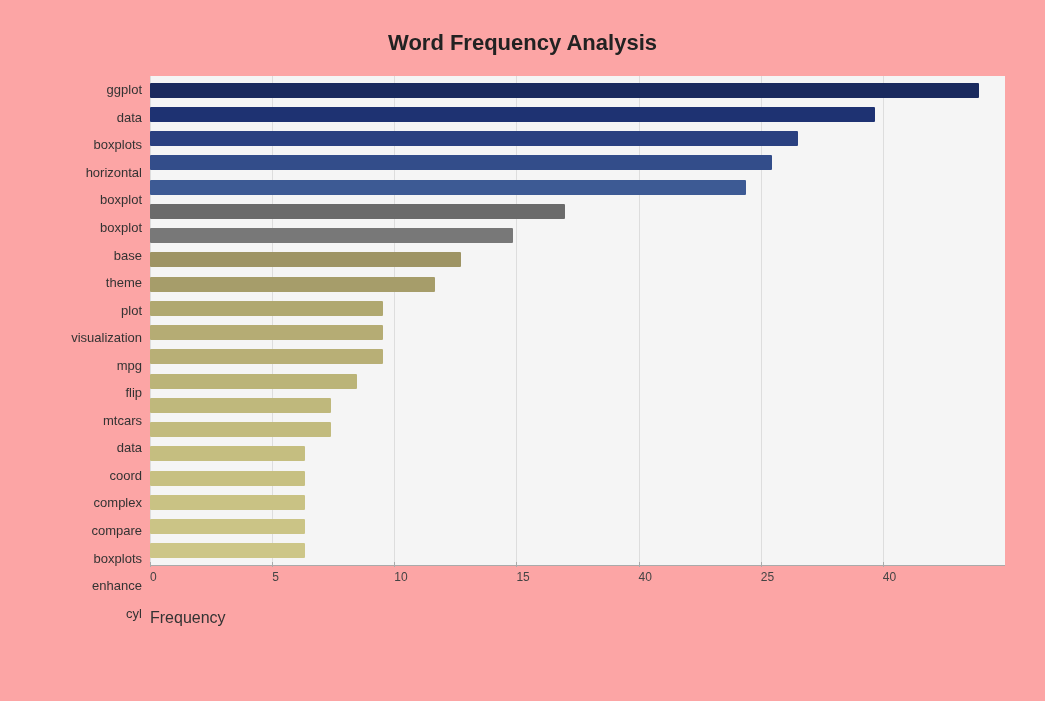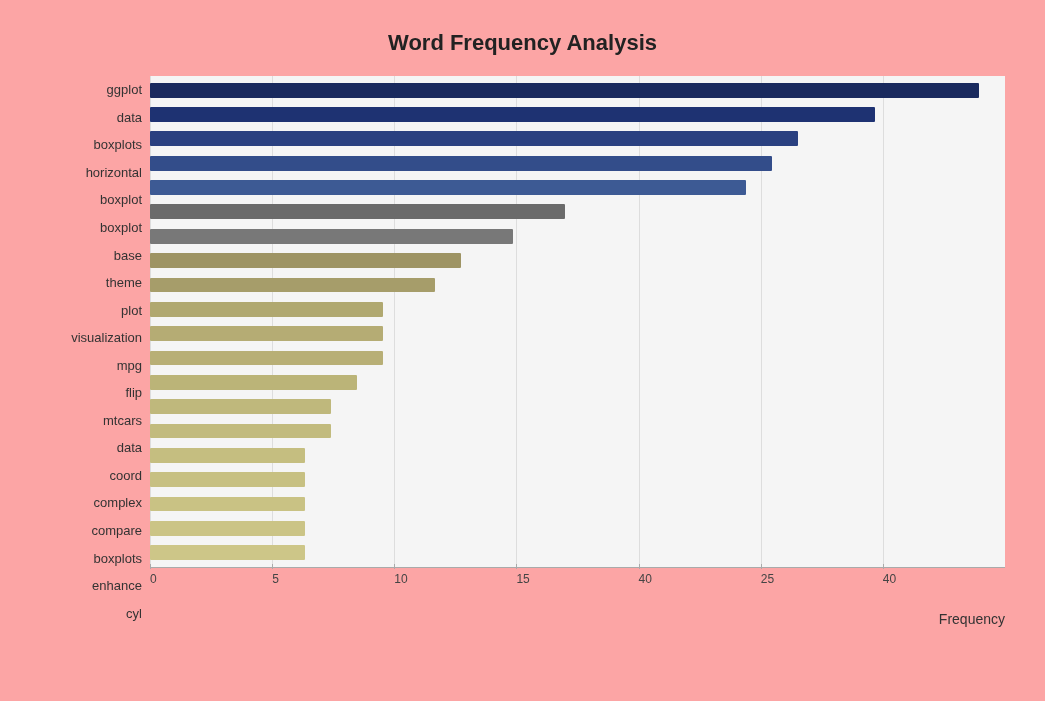--- a/index.html
+++ b/index.html
@@ -109,22 +109,22 @@
     .x-tick::before {
       content: '';
       position: absolute;
       top: -8px;
       left: 0;
       width: 1px;
       height: 5px;
       background: #aaa;
     }
     .x-label-container {
-      text-align: right;
-      font-size: 14px;
+      text-align: left;
+      font-size: 16px;
       color: #333;
       padding-top: 4px;
     }
   </style>
 </head>
 <body>
 
 <div class="chart-container">
   <div class="chart-title">Word Frequency Analysis</div>
   <div class="chart-area">

